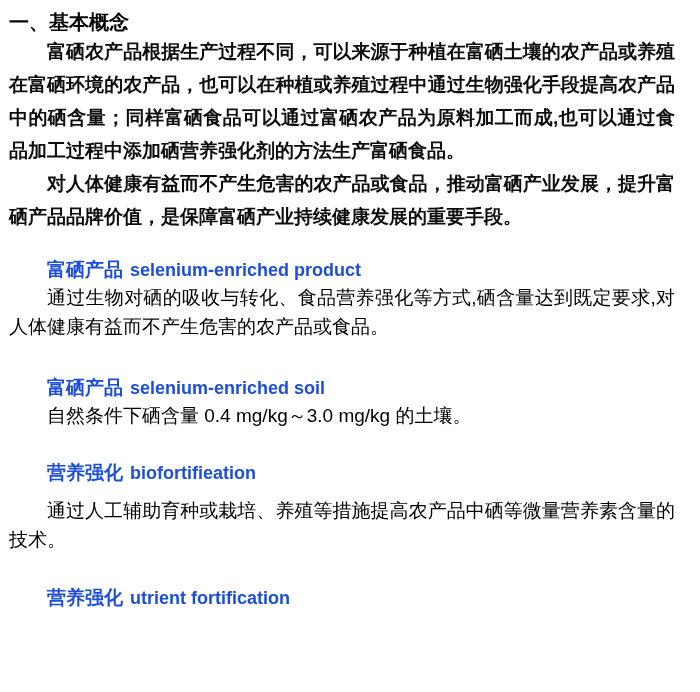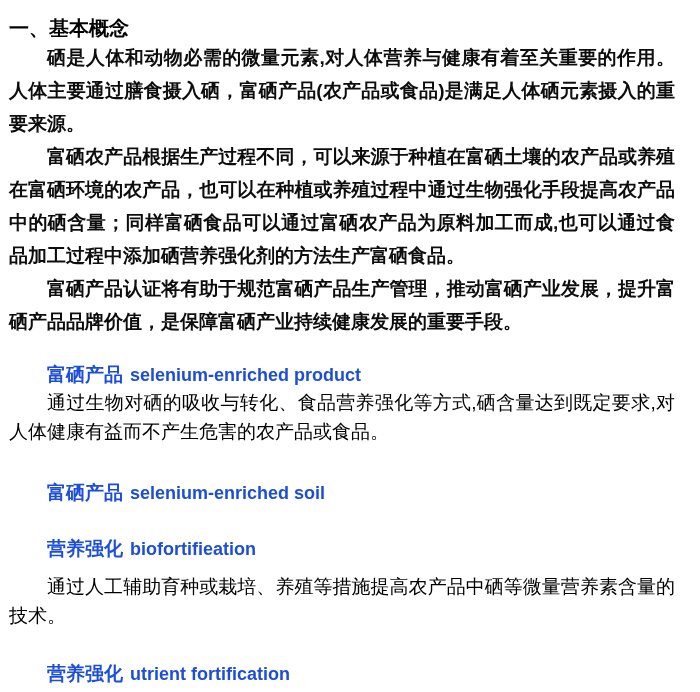--- a/index.html
+++ b/index.html
@@ -5,21 +5,21 @@
   html, body {
     margin: 0;
     padding: 0;
     background: #ffffff;
   }
   .page {
     position: relative;
     box-sizing: border-box;
     width: 684px;
     height: 692px;
-    padding: 15px 9px 0 9px;
+    padding: 9px 9px 0 9px;
     overflow: hidden;
     background: #ffffff;
     color: #0d0d0d;
     font-family: "Liberation Sans", "DejaVu Sans", sans-serif;
   }
   h1.doc-heading {
     margin: 0;
     font-size: 20px;
     line-height: 26px;
     font-weight: 700;
@@ -67,33 +67,33 @@
   .t3 p.term-def,
   .t4 p.term-def { margin-top: 10px; }
 </style>
 </head>
 <body>
 
 <div class="page">
 
   <h1 class="doc-heading">一、基本概念</h1>
 
-  <p class="body-para">硒是人体和动物必需的微量元素,对人体营养与健康有着至关重要的作用。人体主要通过膳食摄入硒，富硒产品(农产品或食品)是满足人体硒元素摄入的重要来源。</p>
 
   <p class="body-para">富硒农产品根据生产过程不同，可以来源于种植在富硒土壤的农产品或养殖在富硒环境的农产品，也可以在种植或养殖过程中通过生物强化手段提高农产品中的硒含量；同样富硒食品可以通过富硒农产品为原料加工而成,也可以通过食品加工过程中添加硒营养强化剂的方法生产富硒食品。</p>
 
-  <p class="body-para">富硒产品认证将有助于规范富硒产品生产管理，推动富硒产业发展，提升富硒产品品牌价值，是保障富硒产业持续健康发展的重要手段。</p>
+  <p class="body-para">对人体健康有益而不产生危害的农产品或食品，推动富硒产业发展，提升富硒产品品牌价值，是保障富硒产业持续健康发展的重要手段。</p>
 
   <section class="term t1">
     <h2 class="term-heading"><span class="term-zh">富硒产品</span><span class="term-en">selenium-enriched product</span></h2>
     <p class="term-def">通过生物对硒的吸收与转化、食品营养强化等方式,硒含量达到既定要求,对人体健康有益而不产生危害的农产品或食品。</p>
   </section>
 
   <section class="term t2">
     <h2 class="term-heading"><span class="term-zh">富硒产品</span><span class="term-en">selenium-enriched soil</span></h2>
+    <p class="term-def">自然条件下硒含量 0.4 mg/kg～3.0 mg/kg 的土壤。</p>
   </section>
 
   <section class="term t3">
     <h2 class="term-heading"><span class="term-zh">营养强化</span><span class="term-en">biofortifieation</span></h2>
     <p class="term-def">通过人工辅助育种或栽培、养殖等措施提高农产品中硒等微量营养素含量的技术。</p>
   </section>
 
   <section class="term t4">
     <h2 class="term-heading"><span class="term-zh">营养强化</span><span class="term-en">utrient fortification</span></h2>
 

